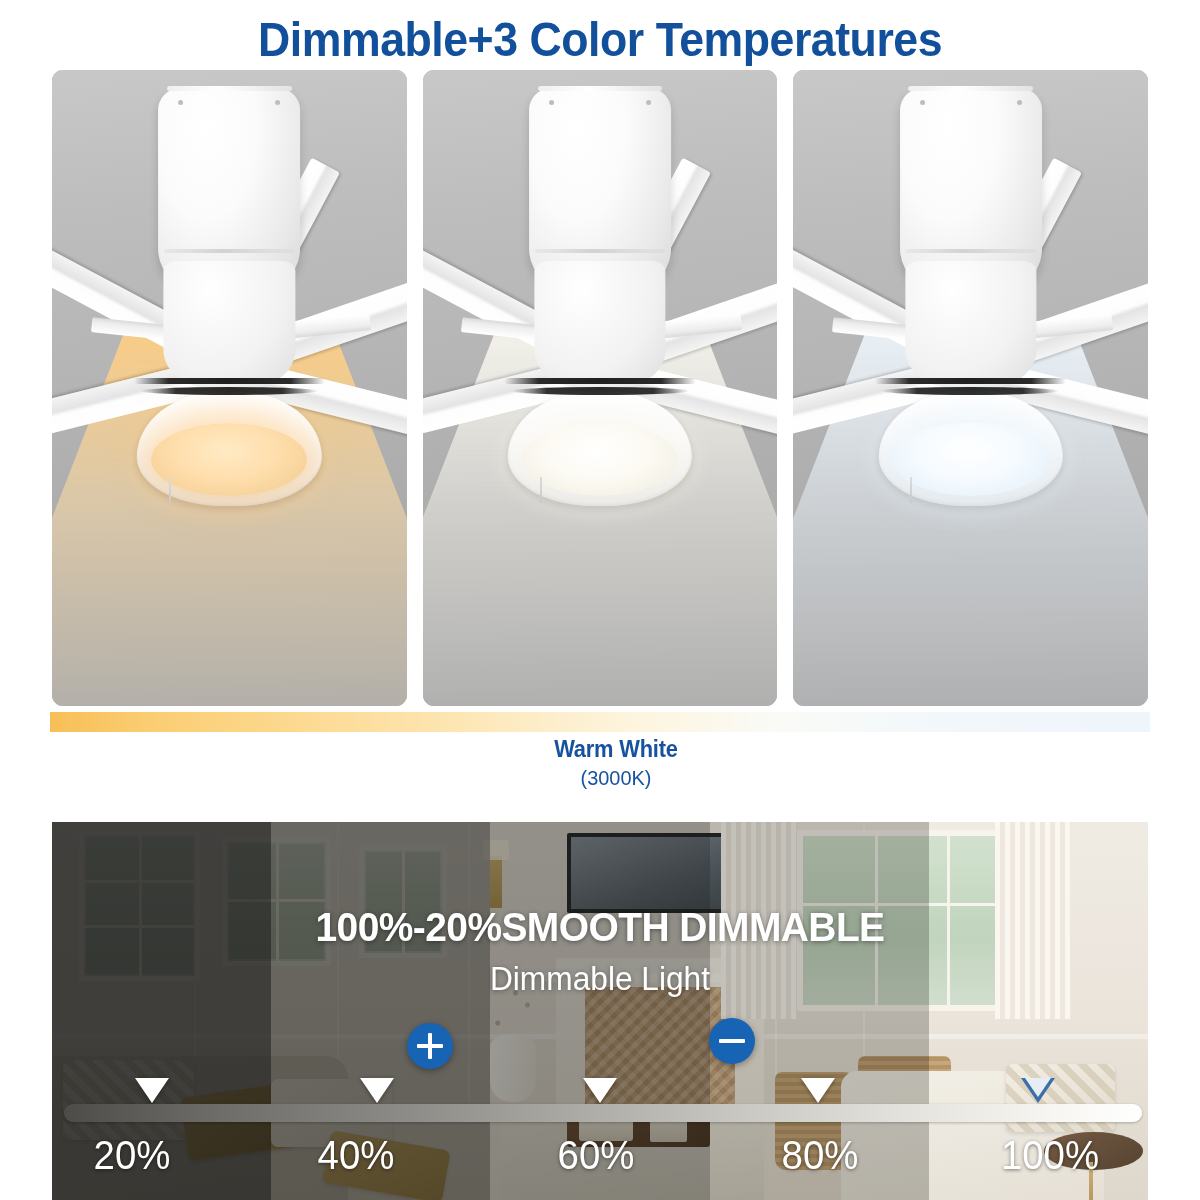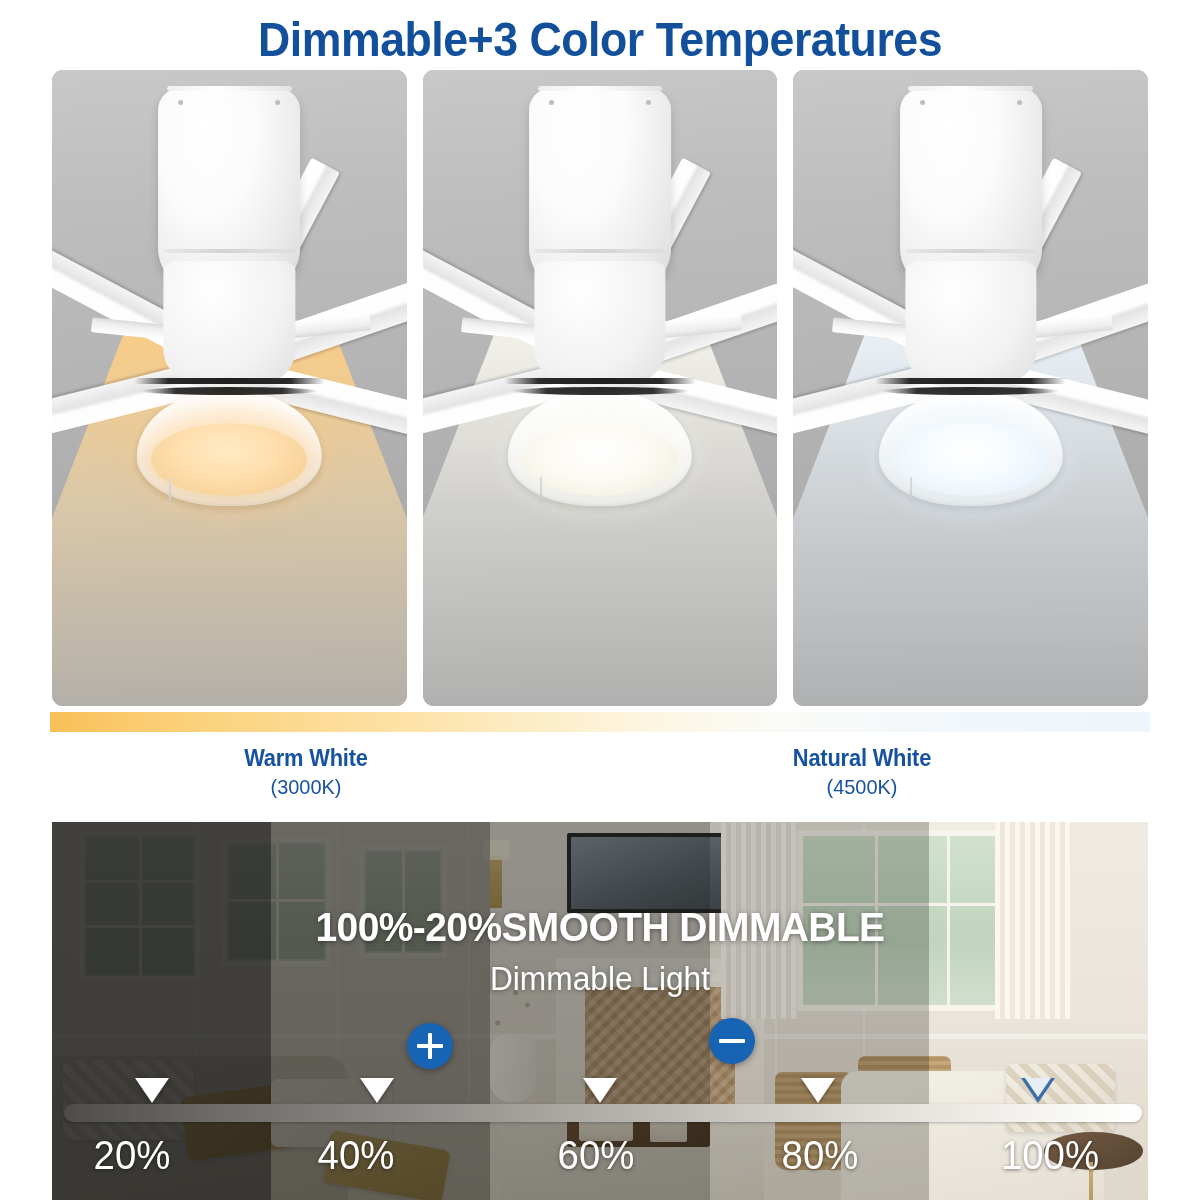--- a/index.html
+++ b/index.html
@@ -170,25 +170,24 @@
     left:50px; top:712px;
     width:1100px; height:20px;
     background:linear-gradient(90deg,
       #f7bf57 0%, #fbcd72 9%, #fcd98f 22%, #fde7b6 38%,
       #fdf4dc 52%, #fafbf7 66%, #f2f7fb 82%, #eef5fb 100%);
   }
 
   
   .ct-labels {
     position:absolute;
-    left:36px; top:736px;
+    left:68px; top:736px;
     width:1096px; height:72px;
     display:flex;
     gap:16px;
-    align-items:center;
   }
   .ct-label {
     flex:1 1 0;
     text-align:center;
     color:#16529f;
   }
   .ct-label .name {
     font-size:23px; font-weight:bold; letter-spacing:-0.2px;
     transform:scaleX(0.95); display:block;
   }
@@ -516,24 +515,20 @@
   </div>
 </div>
 
 <div class="temp-bar"></div>
 
 <div class="ct-labels">
   <div class="ct-label">
     <span class="name">Warm White</span>
     <span class="kelvin">(3000K)</span>
   </div>
-  <div class="ct-label">
-    <span class="name">Natural White</span>
-    <span class="kelvin">(4500K)</span>
-  </div>
 </div>
 
 <div class="dim-section">
 
   <div class="room">
     <div class="room-base"></div>
 
     <div class="panel-line" style="left:13%;"></div>
     <div class="panel-line" style="left:26%;"></div>
     <div class="panel-line" style="left:38%;"></div>

